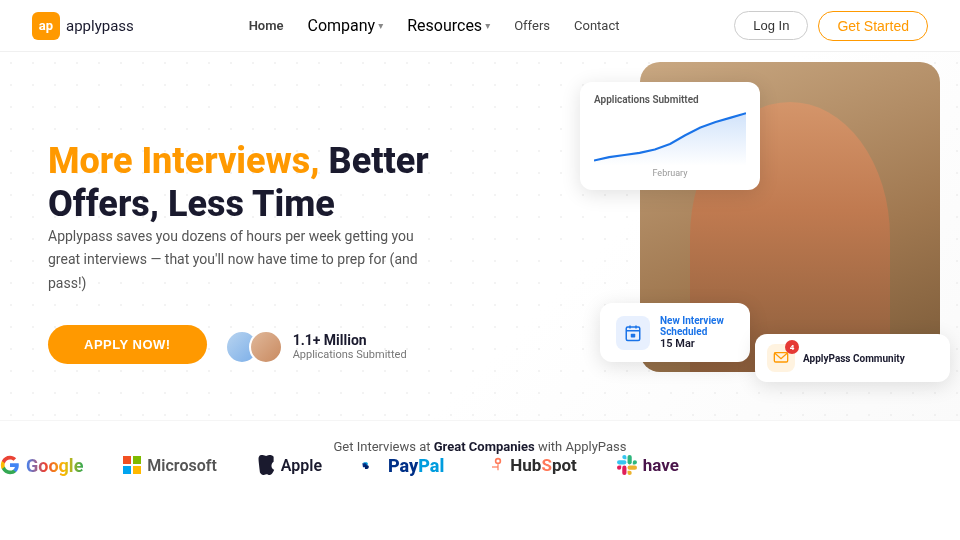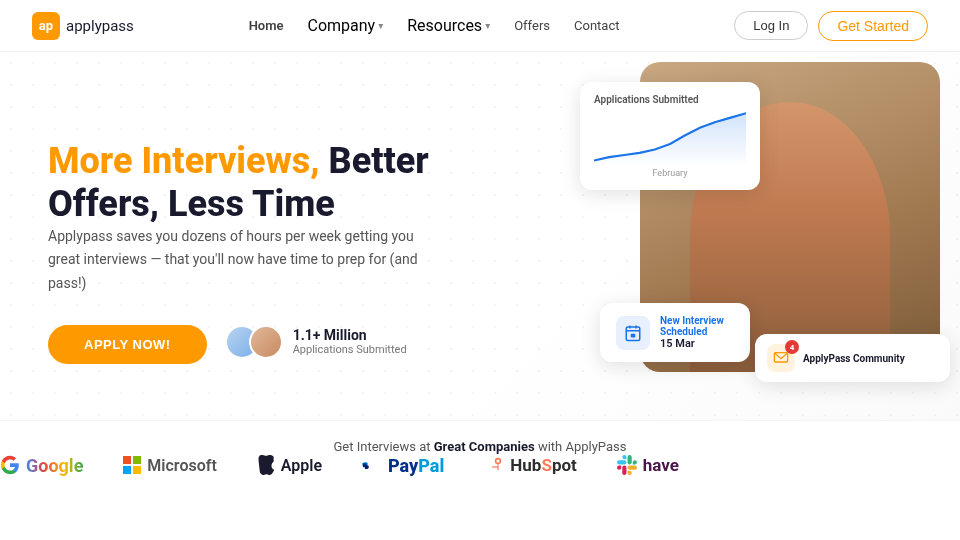--- a/index.html
+++ b/index.html
@@ -46,21 +46,21 @@
       background-image: radial-gradient(circle, #ddd 1px, transparent 1px);
       background-size: 22px 22px;
       opacity: 0.35;
       z-index: 0;
     }
     .hero-left { position: relative; z-index: 1; max-width: 460px; }
     .hero-title { font-size: 36px; line-height: 1.18; font-weight: 800; }
     .hero-title .orange { color: #f90; }
     .hero-title .dark { color: #1a1a2e; margin-top: 14px; }
     .hero-subtitle { font-size: 14px; color: #555; margin-top: 0; line-height: 1.65; max-width: 400px; }
-    .hero-cta { display: flex; align-items: flex-start; gap: 18px; margin-top: 30px; }
+    .hero-cta { display: flex; align-items: flex-end; gap: 18px; margin-top: 30px; }
     .btn-apply {
       background: #f90; color: #fff; border: none; border-radius: 25px;
       padding: 12px 36px; font-size: 13px; font-weight: 700; letter-spacing: 0.5px;
       cursor: pointer; text-transform: uppercase;
     }
     .hero-social { display: flex; align-items: center; gap: 10px; }
     .hero-avatars { display: flex; }
     .avatar-circle {
       width: 34px; height: 34px; border-radius: 50%; border: 2px solid #fff;
       margin-left: -10px; overflow: hidden;

